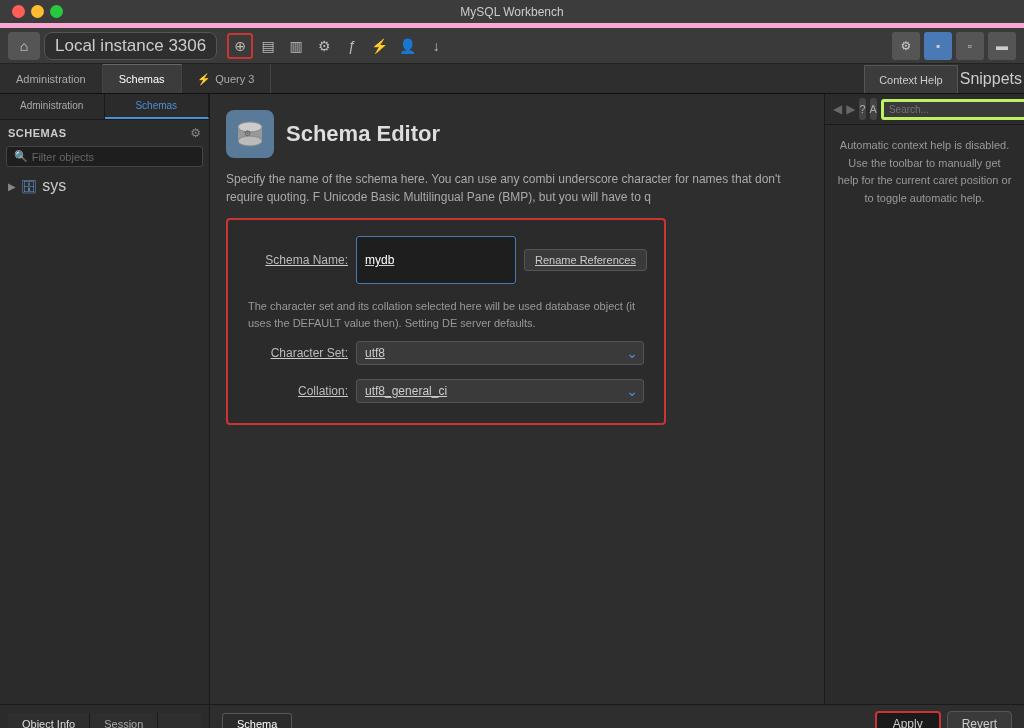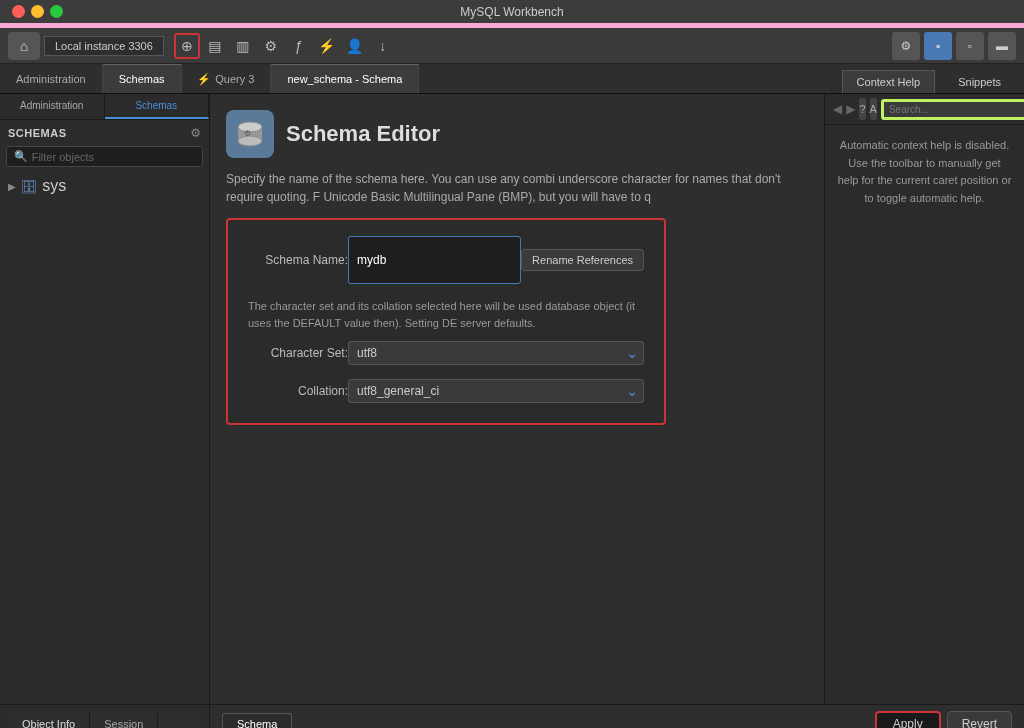--- a/index.html
+++ b/index.html
@@ -57,23 +57,23 @@
       background: #555;
       border-radius: 4px;
       display: flex; align-items: center; justify-content: center;
       color: #ddd;
       font-size: 14px;
       cursor: pointer;
     }
     .instance-tab {
       background: #2e2e2e;
       border: 1px solid #555;
-      border-radius: 0;
+      border-radius: 8px;
       padding: 3px 10px;
-      font-size: 11px;
+      font-size: 17px;
       color: #ccc;
       cursor: pointer;
       display: flex; align-items: center; gap: 4px;
     }
     .toolbar-icons {
       display: flex; gap: 2px; align-items: center; margin-left: 6px;
     }
     .tbi {
       width: 26px; height: 26px;
       background: transparent;
@@ -134,22 +134,22 @@
       padding: 5px 14px;
       font-size: 11px;
       color: #ccc;
       background: #3c3c3c;
       border: 1px solid #555;
       border-bottom: none;
       cursor: pointer;
       display: flex; align-items: center;
     }
     .snippets-tab {
-      padding: 5px 23px;
-      font-size: 11px;
+      padding: 5px 2px;
+      font-size: 16px;
       color: #ccc;
       cursor: pointer;
       display: flex; align-items: center;
     }
 
     
     .main-area {
       display: flex;
       height: calc(728px - 28px - 36px - 30px - 24px);
     }
@@ -274,21 +274,22 @@
       border-radius: 4px;
       padding: 16px 20px;
       background: #2b2b2b;
       max-width: 440px;
     }
 
     .form-row {
       display: flex;
       align-items: center;
       margin-bottom: 14px;
-      gap: 0;
+      gap: 8px;
+      text-decoration: underline;
     }
     .form-label {
       font-size: 12px;
       color: #bbb;
       min-width: 100px;
       text-align: right;
     }
     .form-input {
       flex: 1;
       background: #1e1e1e;
@@ -526,23 +527,20 @@
 <div class="tab-bar">
   <div class="tab">
     <span>Administration</span>
   </div>
   <div class="tab active">
     <span>Schemas</span>
   </div>
   <div class="tab">
     <span style="font-size:11px;color:#888;">⚡</span>
     <span>Query 3</span>
-  </div>
-  <div class="tab active" style="color:#fff; background:#3c3c3c; border-top:1px solid #666;">
-    <span>new_schema - Schema</span>
   </div>
   <div class="tab-right">
     <div class="context-help-tab">
       <span>Context Help</span>
     </div>
     <div class="snippets-tab">
       <span>Snippets</span>
     </div>
   </div>
 </div>

